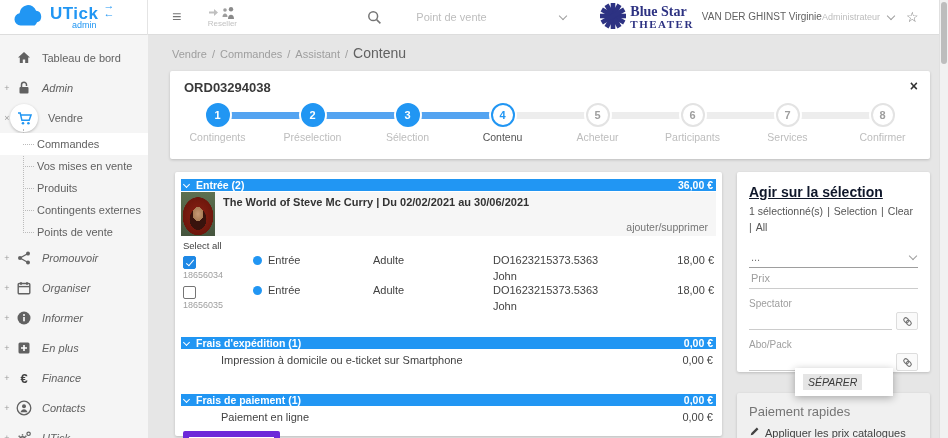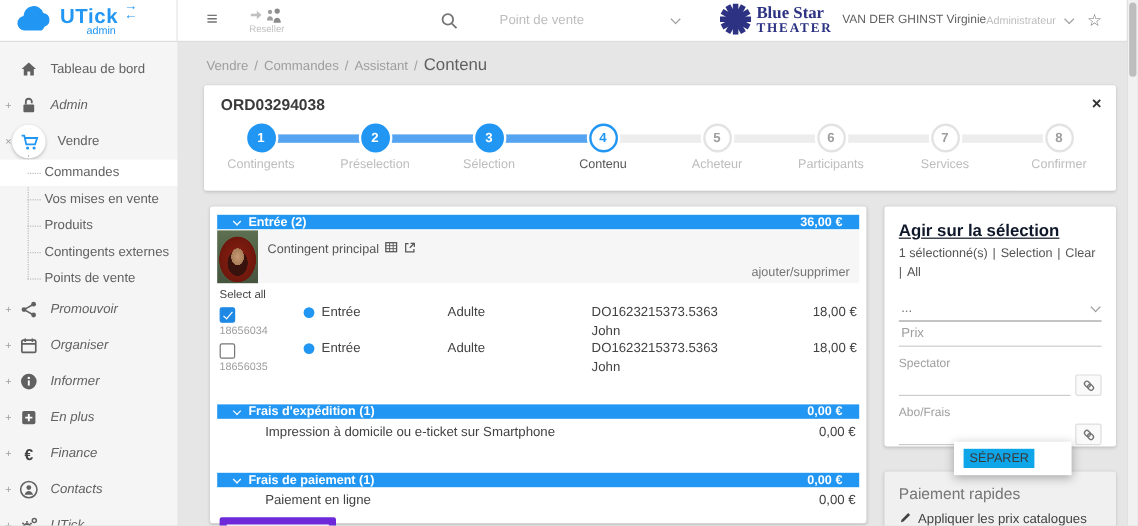--- a/index.html
+++ b/index.html
@@ -65,21 +65,21 @@
   .step:first-child::before { display:none; }
   .step.cb::before { background:#54a4f1; }
   .circle { width:24px; height:24px; border-radius:50%; display:flex; align-items:center; justify-content:center; font-size:11px; font-weight:bold; z-index:1; background:#fff; border:2px solid #e3e3e3; color:#9e9e9e; margin-top:4px; box-shadow:0 0 0 2px #fff; }
   .step.done .circle { background:#2196f3; border-color:#2196f3; color:#fff; }
   .step.current .circle { background:#fff; border-color:#2196f3; color:#2196f3; }
   .step-label { margin-top:4px; font-size:10.5px; color:#bdbdbd; }
   .step.current .step-label { color:#555; }
 
   
   #card-content { left:27px; top:137px; width:547px; height:264px; padding:7px 6px 6px 6px; display:flex; flex-direction:column; }
-  .sec-bar { background:#2196f3; color:#fff; height:16px; display:flex; align-items:center; padding:0 14px; font-size:10.5px; font-weight:bold; cursor:pointer; }
+  .sec-bar { background:#2196f3; color:#fff; height:16px; display:flex; align-items:center; padding:0 3px; font-size:10.5px; font-weight:bold; cursor:pointer; }
   .sec-bar .chev-w { width:5px; height:5px; border-right:1.5px solid #fff; border-bottom:1.5px solid #fff; transform:rotate(45deg); margin:-2px 7px 0 0; }
   .sec-total { margin-left:auto; font-weight:bold; }
   .event-row { display:flex; background:#f6f6f6; margin-top:1px; }
   .thumb { width:34px; height:44px; flex:none; position:relative; overflow:hidden;
     background:
       radial-gradient(ellipse 9px 12px at 50% 50%, #c69a76 0%, #a87c55 58%, rgba(0,0,0,0) 60%),
       radial-gradient(ellipse 15px 19px at 50% 62%, #38130d 0%, #38130d 55%, rgba(0,0,0,0) 57%),
       radial-gradient(ellipse 21px 26px at 50% 55%, #8c2014 0%, #6e170c 72%, rgba(0,0,0,0) 74%),
       linear-gradient(#5d7050, #45543d); }
   .event-info { flex:1; padding:4px 6px 3px 8px; display:flex; flex-direction:column; }
@@ -111,21 +111,21 @@
   .uselect { margin-top:16px; display:flex; justify-content:space-between; align-items:center; border-bottom:1px solid #9e9e9e; padding:2px 2px 4px 2px; color:#757575; cursor:pointer; }
   .uline-input { width:100%; border:none; outline:none; border-bottom:1px solid #ccc; font-size:11px; padding:4px 2px; font-family:inherit; background:transparent; color:#424242; }
   .uline-input::placeholder { color:#9e9e9e; }
   .mini-label { margin-top:9px; font-size:10px; color:#9e9e9e; }
   .input-with-btn { display:flex; align-items:flex-end; gap:4px; }
   .input-with-btn input { flex:1; }
   .icon-btn { width:22px; height:18px; background:#fafafa; border:1px solid #ddd; border-radius:2px; display:flex; align-items:center; justify-content:center; cursor:pointer; flex:none; }
 
   
   #menu-separer { position:absolute; left:647px; top:333px; width:98px; background:#fff; box-shadow:0 2px 8px rgba(0,0,0,.3); padding:6px 8px; z-index:20; }
-  .menu-item { display:inline-block; background:#0ea5e9; color:#3a3a3a; font-size:10.5px; padding:2px 5px; cursor:pointer; }
+  .menu-item { display:inline-block; background:#e5e5e5; color:#3a3a3a; font-size:10.5px; padding:2px 5px; cursor:pointer;font-style:italic; }
 
   
   #card-quick { left:589px; top:358px; width:193px; height:78px; background:#f0f0f0; padding:11px 12px; }
   .quick-title { font-size:13px; color:#757575; }
   .quick-item { margin-top:7px; display:flex; align-items:center; gap:5px; font-size:11px; color:#424242; cursor:pointer; }
 
   
   .vscroll { position:absolute; right:0; top:0; width:9px; height:438px; background:#f1f1f1; border-left:1px solid #e0e0e0; z-index:40; }
   .vthumb { position:absolute; left:1px; right:1px; top:2px; height:62px; background:#bdbdbd; border-radius:3px; }
 </style>
@@ -377,32 +377,21 @@
 
   <div class="card" id="card-content">
     <div class="sec-bar">
       <span class="chev-w"></span>
       <span>Entrée (2)</span>
       <span class="sec-total">36,00 €</span>
     </div>
     <div class="event-row">
       <div class="thumb"></div>
       <div class="event-info">
-        <span class="event-sub">
-          <span>Contingent principal</span>
-          <span><svg width="12" height="12" viewBox="0 0 16 16">
-                <rect x="2" y="3" width="12" height="10" fill="none" stroke="#555" stroke-width="1.4"></rect>
-                <path d="M2 6.3h12M2 9.6h12M6.2 3v10M10.2 3v10" stroke="#555" stroke-width="1"></path>
-              </svg></span>
-          <span><svg width="11" height="11" viewBox="0 0 16 16" fill="none" stroke="#555" stroke-width="1.5">
-                <path d="M6.5 3H3v10h10V9.5"></path>
-                <path d="M9 2.5h4.5V7"></path>
-                <path d="M13.5 2.5L8 8"></path>
-              </svg></span>
-        </span>
+        <span class="event-title">The World of Steve Mc Curry | Du 02/02/2021 au 30/06/2021</span>
       </div>
       <span class="add-remove" style="margin:0 8px 3px 0;">ajouter/supprimer</span>
     </div>
     <div class="select-all">Select all</div>
 
     <div class="trow">
       <span class="cb-box checked"></span>
       <span class="cell type-cell">
           <span class="bdot"></span>
           <span>Entrée</span>
@@ -472,21 +461,21 @@
       <input class="uline-input" style="">
       <span class="icon-btn">
           <svg width="13" height="13" viewBox="0 0 16 16">
             <g fill="none" stroke="#757575" stroke-width="1.4" transform="rotate(45 8 8)">
               <rect x="2.5" y="5.5" width="6.5" height="5" rx="2.5"></rect>
               <rect x="7" y="5.5" width="6.5" height="5" rx="2.5"></rect>
             </g>
           </svg>
         </span>
     </div>
-    <div class="mini-label">Abo/Frais</div>
+    <div class="mini-label">Abo/Pack</div>
     <div class="input-with-btn">
       <input class="uline-input" style="">
       <span class="icon-btn">
           <svg width="13" height="13" viewBox="0 0 16 16">
             <g fill="none" stroke="#757575" stroke-width="1.4" transform="rotate(45 8 8)">
               <rect x="2.5" y="5.5" width="6.5" height="5" rx="2.5"></rect>
               <rect x="7" y="5.5" width="6.5" height="5" rx="2.5"></rect>
             </g>
           </svg>
         </span>

